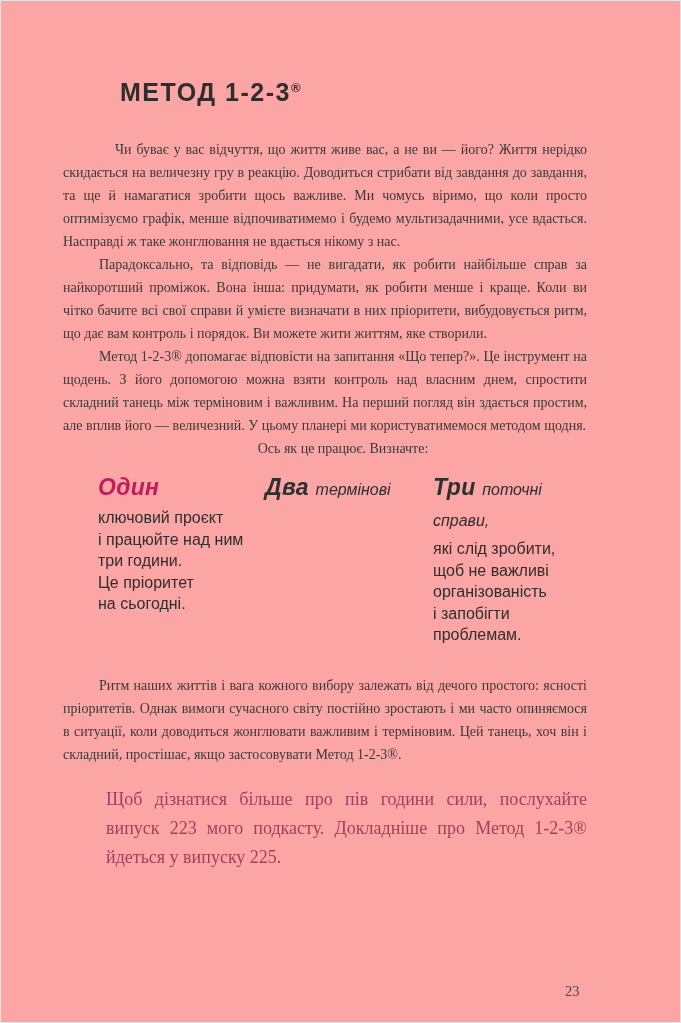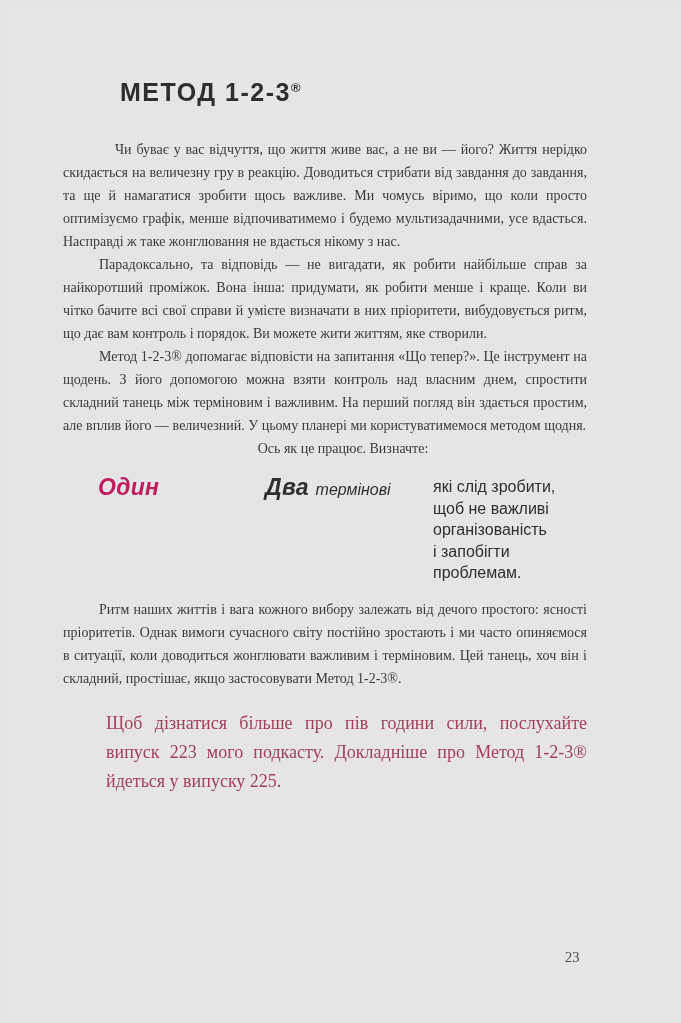--- a/index.html
+++ b/index.html
@@ -1,21 +1,21 @@
 <!DOCTYPE html>
 <html lang="uk" style="--accent-pink: #c11c5e; --callout-bar: #ad2a50; --callout-text: #a43f5b; --body-text: #3a3a3a;"><head>
 <meta charset="utf-8">
 <style>
   html, body { margin: 0; padding: 0; background: #ffffff; }
   .page {
     position: relative;
     width: 679px;
     height: 1021px;
     border: 1px solid #e3e3e3;
-    background: #e5e5e5;
+    background: #fca5a5;
     font-family: "Liberation Serif", "DejaVu Serif", serif;
     color: var(--body-text, #3a3a3a);
     overflow: hidden;
     box-sizing: content-box;
   }
   .content { padding: 0 93px 0 62px; }
 
   .title {
     margin: 0 0 0 57px;
     padding-top: 76px;
@@ -65,67 +65,73 @@
     text-align: right;
   }
   .col-heading .accent { color: var(--accent-pink, #c11c5e); }
   .col-body {
     margin-top: 3px;
     font-size: 16px;
     line-height: 21.5px;
     white-space: pre-line;
   }
 
-  p.after-cols { margin-top: 14px; }
+  p.after-cols { margin-top: 28px; }
 
   .callout { display: flex; margin-top: 19px; align-items: flex-end; }
   .callout-bar {
     flex: none;
     width: 9px;
     margin-left: 6px;
     background: var(--callout-bar, #ad2a50);
   }
   .callout-text {
     margin-left: 28px;
     font-size: 18px;
     line-height: 29px;
     text-align: justify;
     color: var(--callout-text, #a43f5b);
     hyphens: auto;
   }
 
   .page-number {
     position: absolute;
     left: 564px;
-    top: 948px;
+    top: 982px;
     font-size: 14.5px;
     color: #4a4a4a;
   }
 </style>
 </head>
 <body>
 
 <div class="page">
   <div class="content">
 
     <h1 class="title"><span>МЕТОД 1-2-3</span><span class="reg">®</span></h1>
 
     <p class="body first">Чи буває у вас відчуття, що життя живе вас, а не ви — його? Життя нерідко скидається на величезну гру в реакцію. Доводиться стрибати від завдання до завдання, та ще й намагатися зробити щось важливе. Ми чомусь віримо, що коли просто оптимізуємо графік, менше відпочиватимемо і будемо мультизадачними, усе вдасться. Насправді ж таке жонглювання не вдається нікому з нас.</p>
     <p class="body">Парадоксально, та відповідь — не вигадати, як робити найбільше справ за найкоротший проміжок. Вона інша: придумати, як робити менше і краще. Коли ви чітко бачите всі свої справи й умієте визначати в них пріоритети, вибудовується ритм, що дає вам контроль і порядок. Ви можете жити життям, яке створили.</p>
     <p class="body">Метод 1-2-3® допомагає відповісти на запитання «Що тепер?». Це інструмент на щодень. З його допомогою можна взяти контроль над власним днем, спростити складний танець між терміновим і важливим. На перший погляд він здається простим, але вплив його — величезний. У цьому планері ми користуватимемося методом щодня.</p>
     <p class="body lead-in">Ось як це працює. Визначте:</p>
 
     <div class="columns">
       <div class="col">
         <div class="col-heading"><span class="accent">Один</span> <span class="rest"></span></div>
+        <div class="col-body">ключовий проєкт
+і працюйте над ним
+три години.
+Це пріоритет
+на сьогодні.</div>
       </div>
       <div class="col">
         <div class="col-heading"><span>Два</span> <span class="rest">термінові</span></div>
       </div>
       <div class="col">
+        <div class="col-heading"><span>Три</span> <span class="rest">поточні справи,</span></div>
         <div class="col-body">які слід зробити,
 щоб не важливі
 організованість
 і запобігти
 проблемам.</div>
       </div>
     </div>
 
     <p class="body after-cols">Ритм наших життів і вага кожного вибору залежать від дечого простого: ясності пріоритетів. Однак вимоги сучасного світу постійно зростають і ми часто опиняємося в ситуації, коли доводиться жонглювати важливим і терміновим. Цей танець, хоч він і складний, простішає, якщо застосовувати Метод 1-2-3®.</p>
 

